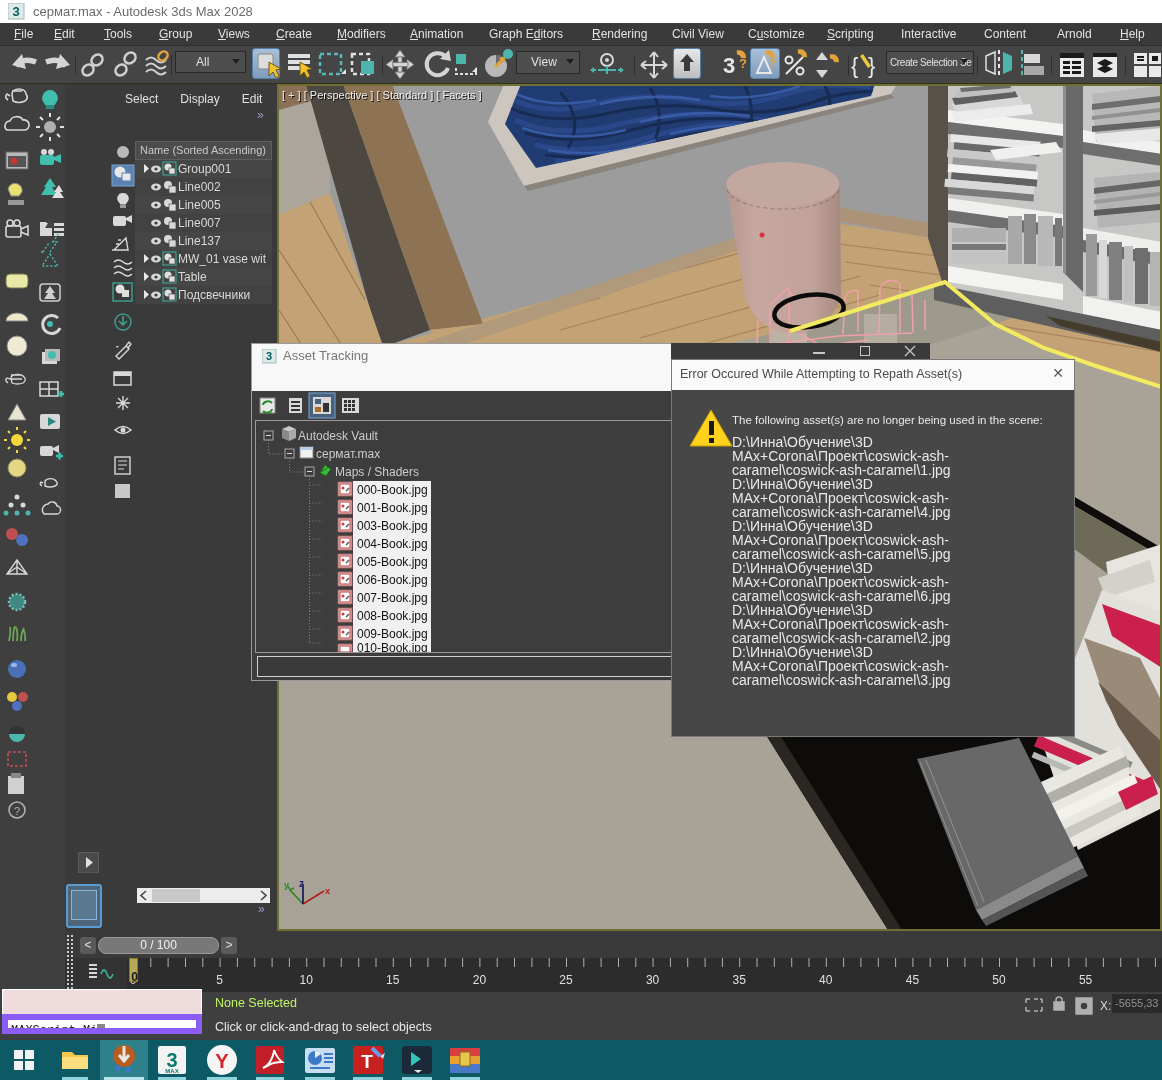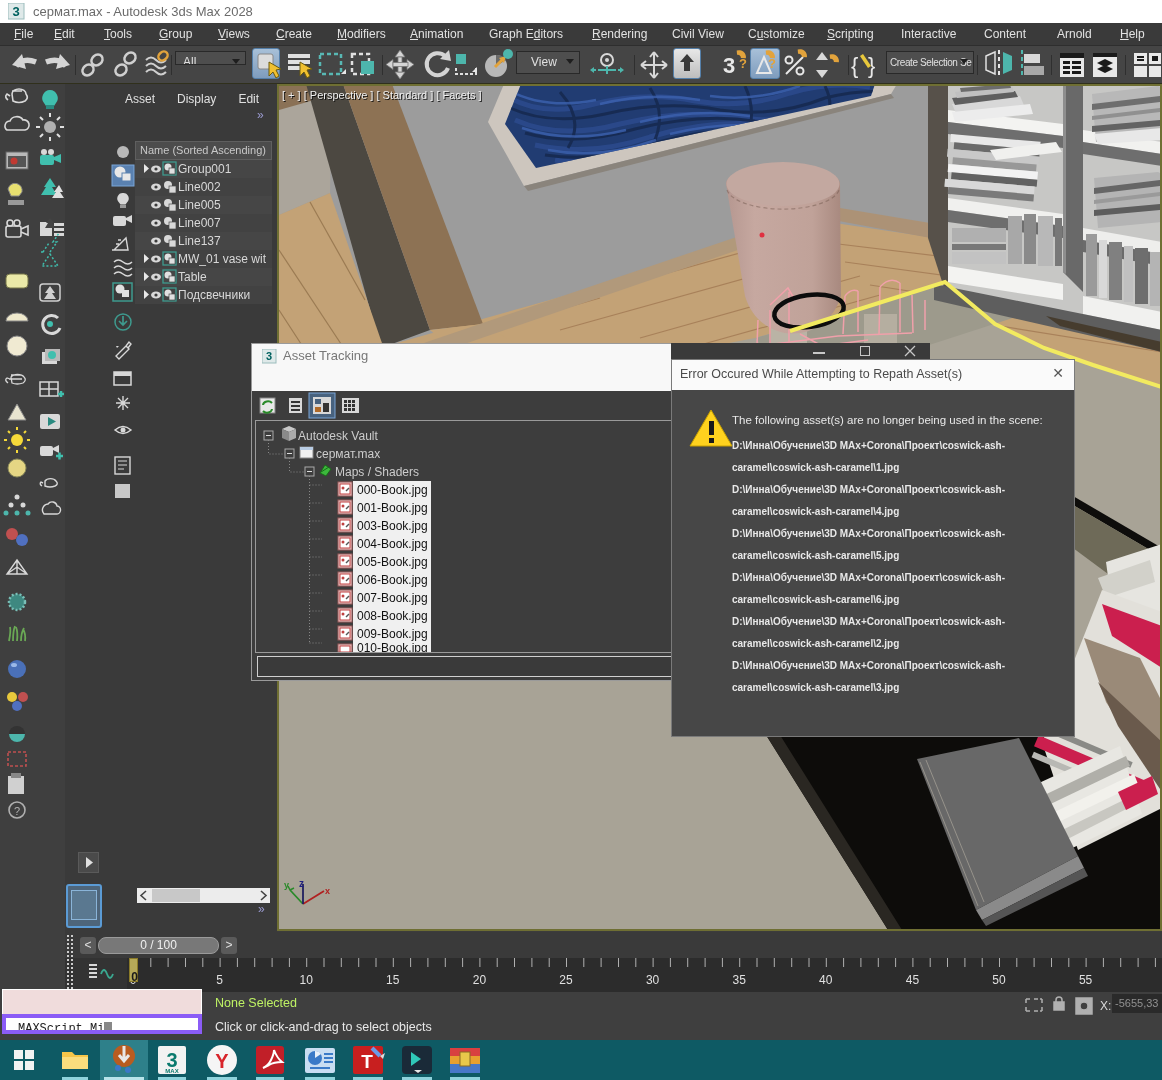--- a/index.html
+++ b/index.html
@@ -83,21 +83,21 @@
     </g>
 
     <g stroke="#cfcfcf" stroke-width="2" fill="none">
       <path d="M146 14 q5 -5 10 0 t10 0"></path>
       <path d="M146 20 q5 -5 10 0 t10 0"></path>
       <path d="M146 26 q5 -5 10 0 t10 0"></path>
     </g>
     <ellipse cx="163" cy="10" rx="5" ry="4" transform="rotate(-40 163 10)" fill="none" stroke="#e2a33c" stroke-width="2.5"></ellipse>
     <rect x="171" y="9" width="1" height="20" fill="#2f2f2f"></rect>
   </svg>
-  <div class="dd" style="left:175px;top:5px;width:71px;height:14px;line-height:21px;padding-left:7px">All<span class="arr"></span></div>
+  <div class="dd" style="left:175px;top:5px;width:71px;height:22px;line-height:21px;padding-left:20px">All<span class="arr"></span></div>
   <div class="tbtn-act" style="left:252px;top:2px;width:28px;height:31px"></div>
   <svg width="1162" height="38" style="position:absolute;left:0;top:0">
 
     <rect x="258" y="8" width="15" height="15" rx="2" fill="#dcdcdc" stroke="#888"></rect>
     <path d="M269 16 l0 14 4 -4 3 6 3 -2 -3 -6 5 -1 z" fill="#f0c030" stroke="#6a5a10" stroke-width="1"></path>
 
     <g fill="#e0e0e0">
       <rect x="288" y="8" width="22" height="4"></rect>
       <rect x="288" y="14" width="22" height="4"></rect>
       <rect x="288" y="20" width="14" height="4"></rect>
@@ -316,21 +316,21 @@
   <rect x="40" y="362" width="13" height="10" rx="2" fill="#d8d8d8"></rect>
   <path d="M53 364 l6 -3 v8 l-6 -3" fill="#d8d8d8"></path>
   <path d="M56 372 h7 m-3.5 -3.5 v7" stroke="#40bfae" stroke-width="2.5"></path>
   <g stroke="#d8d8d8" stroke-width="1.4" fill="none">
     <path d="M42 402 q-3 -2 -1 -4 l2 1 m2 -2 a6 4 0 0 1 11 0 q3 3 -1 5 q-5 2 -10 0 z"></path>
     <path d="M44 430 a6 6 0 0 1 4 -10 a5 5 0 0 1 9 2 a4 4 0 0 1 -1 8 z"></path>
   </g>
 </svg>
 </div>
 <div class="abs" id="sepanel">
-  <div id="semenu"><span>Asset</span><span>Display</span><span>Edit</span></div>
+  <div id="semenu"><span>Select</span><span>Display</span><span>Edit</span></div>
   <div style="position:absolute;left:192px;top:24px;color:#9a9ad0;font-size:12px;">»</div>
   <div id="seheader">Name (Sorted Ascending)</div>
   <svg width="212" height="848" style="position:absolute;left:0;top:0">
 
     <circle cx="58" cy="68" r="6" fill="#b8b8b8"></circle>
     <rect x="47" y="81" width="22" height="21" fill="#5a81b0" stroke="#7aa6d8"></rect>
     <circle cx="55" cy="88" r="5.5" fill="#e8e8e8"></circle>
       <rect x="57" y="89" width="9" height="8" fill="#e8e8e8" stroke="#5a81b0"></rect>
     <path d="M58 109 a5.5 5.5 0 0 1 4 9.5 l-1.5 2 h-5 l-1.5 -2 a5.5 5.5 0 0 1 4 -9.5" fill="#d8d8d8"></path>
       <rect x="55" y="121" width="6" height="3" fill="#999"></rect>
@@ -847,21 +847,21 @@
   <div style="position:absolute;left:0;top:0;width:402px;height:30px;background:#fafafa">
     <div style="position:absolute;left:8px;top:7px;font-size:12.5px;color:#4a4a4a">Error Occured While Attempting to Repath Asset(s)</div>
     <div style="position:absolute;right:10px;top:5px;font-size:14px;color:#555">✕</div>
   </div>
   <svg style="position:absolute;left:17px;top:48px" width="44" height="40">
     <polygon points="22,2 43,38 1,38" fill="#ffd21e" stroke="#c8a000" stroke-width="1"></polygon>
     <rect x="20" y="13" width="5" height="14" fill="#1a1a1a"></rect>
     <rect x="20" y="30" width="5" height="5" fill="#1a1a1a"></rect>
   </svg>
   <div style="position:absolute;left:60px;top:54px;font-size:11.5px;color:#e8e8e8;">The following asset(s) are no longer being used in the scene:</div>
-  <div style="position:absolute;left:60px;top:75px;font-size:10px;color:#e8e8e8;line-height:22px;width:330px;font-weight:bold;">
+  <div style="position:absolute;left:60px;top:75px;font-size:14px;color:#e8e8e8;line-height:14px;width:330px;">
     D:\Инна\Обучение\3D MAx+Corona\Проект\coswick-ash-<br>caramel\coswick-ash-caramel\1.jpg<br>
     D:\Инна\Обучение\3D MAx+Corona\Проект\coswick-ash-<br>caramel\coswick-ash-caramel\4.jpg<br>
     D:\Инна\Обучение\3D MAx+Corona\Проект\coswick-ash-<br>caramel\coswick-ash-caramel\5.jpg<br>
     D:\Инна\Обучение\3D MAx+Corona\Проект\coswick-ash-<br>caramel\coswick-ash-caramel\6.jpg<br>
     D:\Инна\Обучение\3D MAx+Corona\Проект\coswick-ash-<br>caramel\coswick-ash-caramel\2.jpg<br>
     D:\Инна\Обучение\3D MAx+Corona\Проект\coswick-ash-<br>caramel\coswick-ash-caramel\3.jpg
   </div>
 </div>
 
 <div class="abs" id="trackzone">
@@ -967,21 +967,21 @@
       <path d="M36 9 v-2 a3 3 0 0 1 6 0 v2"></path>
       <rect x="56" y="5" width="16" height="16" fill="#b0b0b0"></rect>
       <circle cx="64" cy="13" r="4" fill="#3f3f3f"></circle>
     </g>
     <text x="80" y="17" font-size="12" fill="#d8d8d8">X:</text>
   </svg>
   <div style="position:absolute;left:1112px;top:2px;width:50px;height:19px;background:#2a2a2a;color:#909090;font-size:11px;line-height:19px;padding-left:3px">-5655,33</div>
 </div>
 
 <div class="abs" style="left:2px;top:989px;width:200px;height:25px;background:#f0dcdc;border:1px solid #ffffff;border-bottom:none"></div>
-<div class="abs" style="left:2px;top:1014px;width:200px;height:20px;background:#ffffff;border:4px solid #8b5cf6;font-family:'Liberation Mono',monospace;font-size:12px;color:#222;line-height:22px;padding-left:12px;overflow:hidden">MAXScript Mi<span style="background:#888">&nbsp;</span></div>
+<div class="abs" style="left:2px;top:1014px;width:200px;height:20px;background:#ffffff;border:6px solid #8b5cf6;font-family:'Liberation Mono',monospace;font-size:12px;color:#222;line-height:22px;padding-left:3px;overflow:hidden">MAXScript Mi<span style="background:#888">&nbsp;</span></div>
 
 <div class="abs" style="left:66px;top:934px;width:8px;height:55px;background-image:radial-gradient(circle at 2px 2px,#cccccc 1px,transparent 1.3px);background-size:4px 4px"></div>
 <div class="abs" id="taskbar">
   <svg width="1162" height="40">
 
     <g fill="#f2f2f2">
         <rect x="14" y="10" width="9" height="9"></rect>
         <rect x="25" y="10" width="9" height="9"></rect>
         <rect x="14" y="21" width="9" height="9"></rect>
         <rect x="25" y="21" width="9" height="9"></rect>

